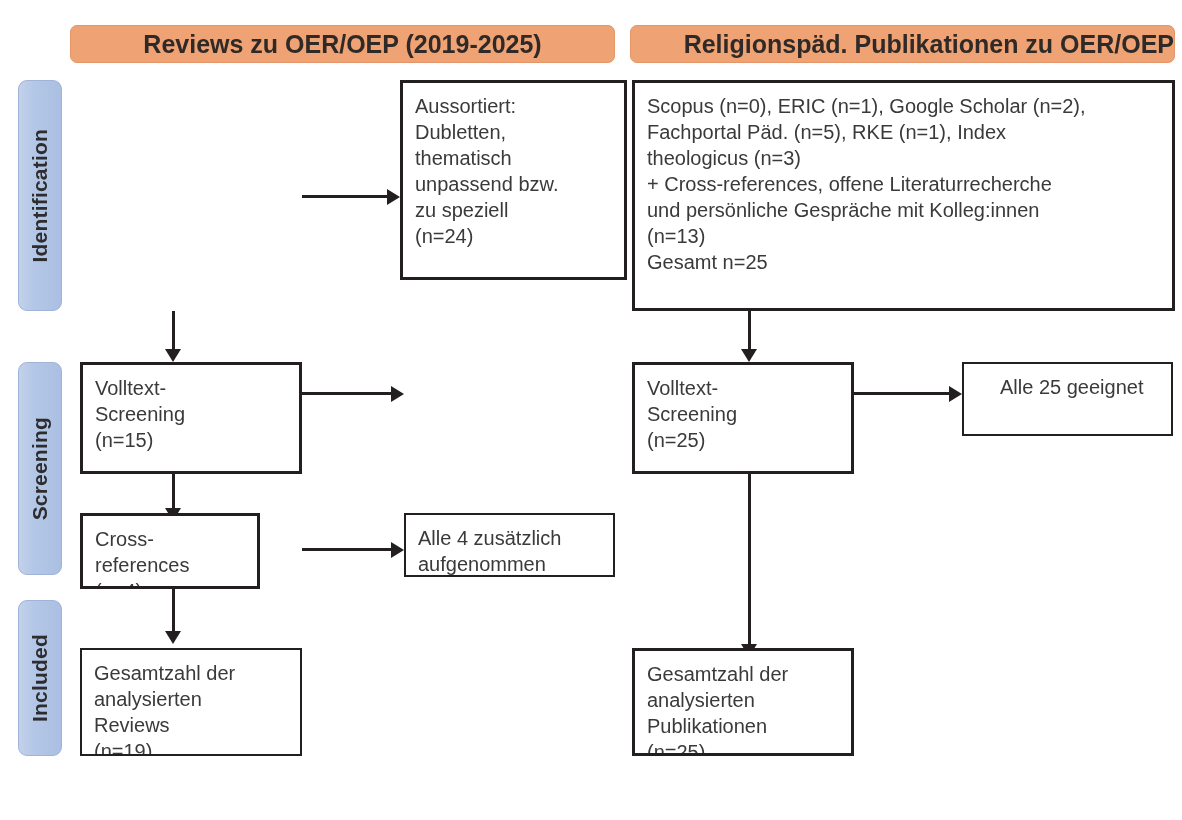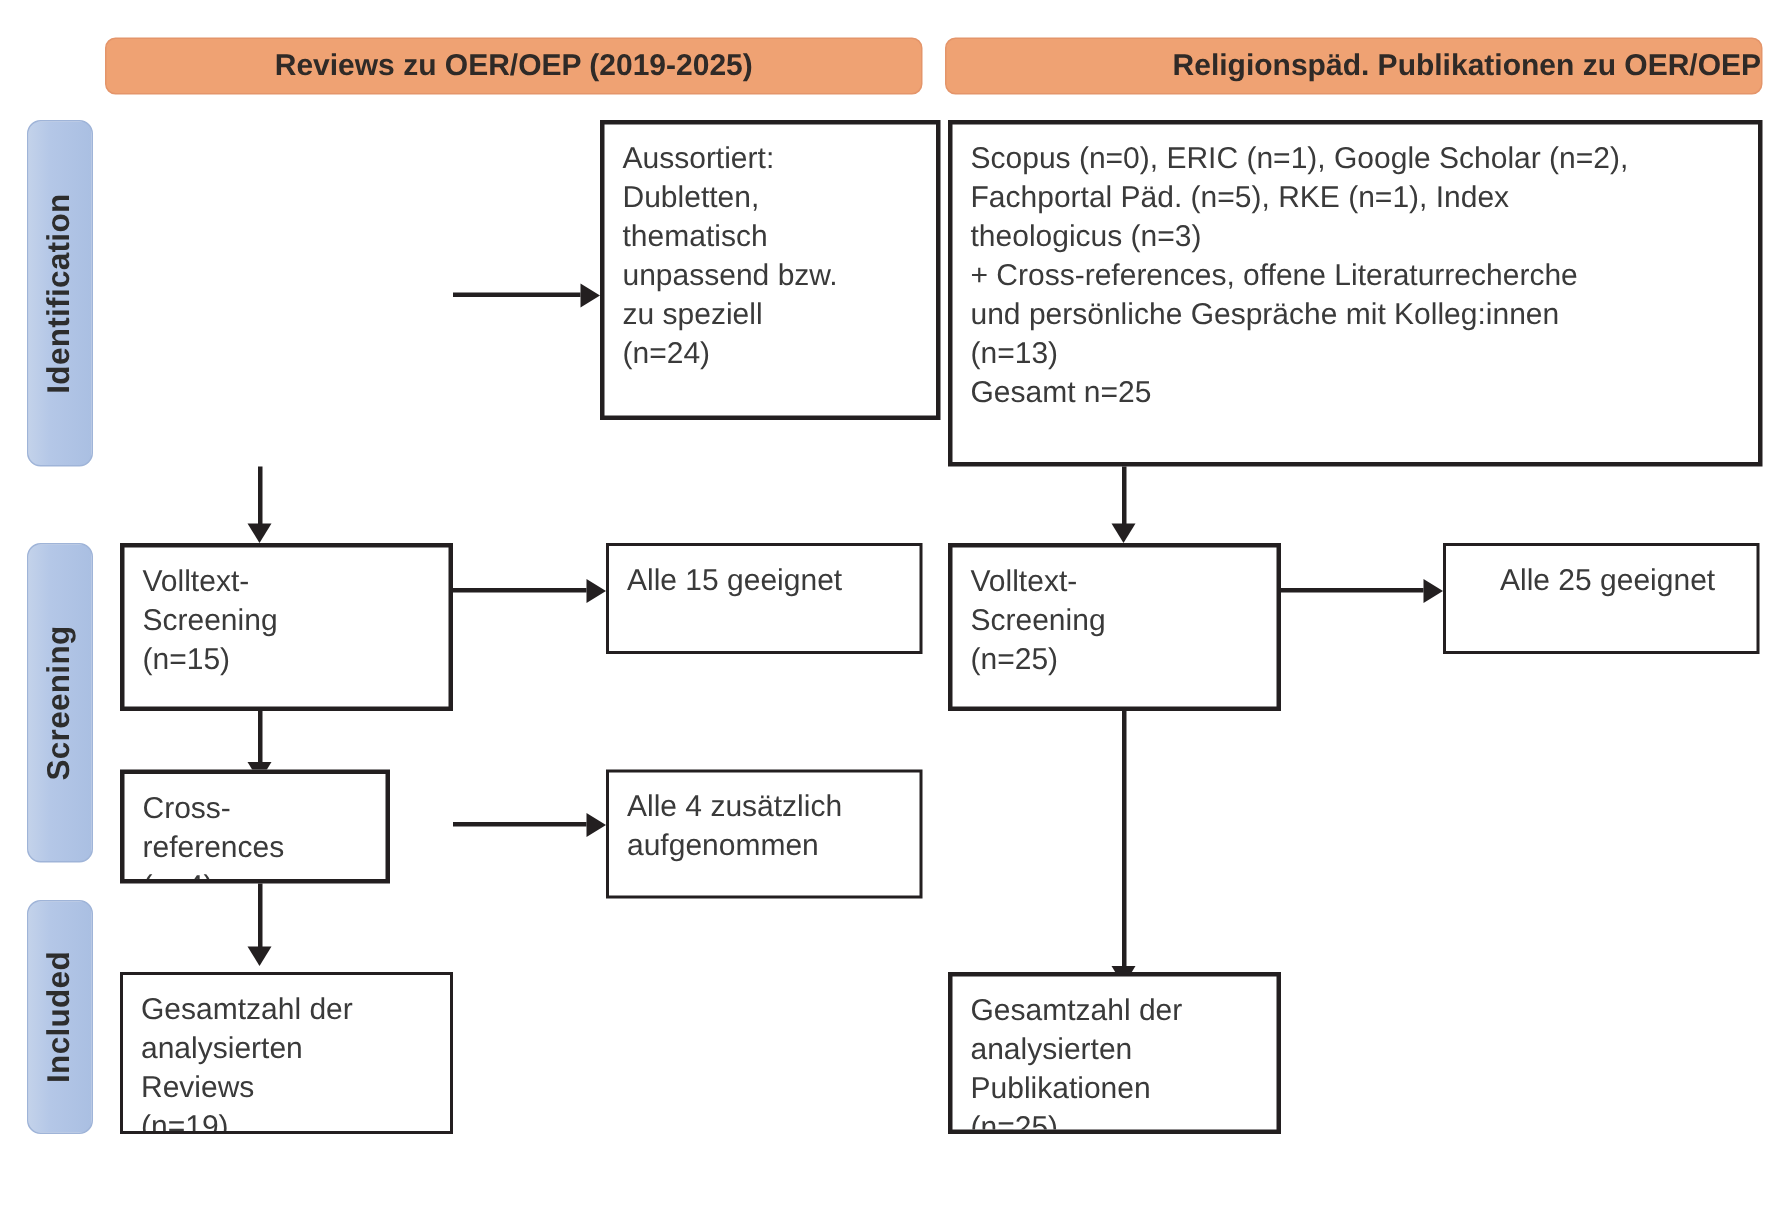--- a/index.html
+++ b/index.html
@@ -43,21 +43,21 @@
   .col-header {
     position: absolute;
     background: #efa273;
     border: 1px solid #e4956a;
     border-radius: 7px;
     box-sizing: border-box;
     display: flex;
     align-items: center;
     justify-content: center;
     font-weight: bold;
-    font-size: 20px;
+    font-size: 25px;
     color: #2f2a27;
     white-space: nowrap;
   }
 
   
   .fbox {
     position: absolute;
     background: #ffffff;
     border: 3px solid #231f20;
     box-sizing: border-box;
@@ -142,21 +142,20 @@
   <div class="vline" style="left:172px; top:311px; height:42px;"></div>
   <div class="arrow-down" style="left:165px; top:349px;"></div>
 
   <div class="vline" style="left:748px; top:311px; height:42px;"></div>
   <div class="arrow-down" style="left:741px; top:349px;"></div>
 
   <div class="fbox" style="left:80px; top:362px; width:222px; height:112px;">Volltext-
 Screening
 (n=15)</div>
 
-  <div class="fbox thin" style="left:404px; top:362px; width:211px; height:74px;">Alle 15 geeignet</div>
 
   <div class="fbox" style="left:632px; top:362px; width:222px; height:112px;">Volltext-
 Screening
 (n=25)</div>
 
   <div class="fbox thin" style="left:962px; top:362px; width:211px; height:74px;padding-left:36px;">Alle 25 geeignet</div>
 
   <div class="hline" style="left:302px; top:392px; width:89px;"></div>
   <div class="arrow-right" style="left:391px; top:386px;"></div>
 
@@ -165,21 +164,21 @@
 
   <div class="vline" style="left:172px; top:474px; height:38px;"></div>
   <div class="arrow-down" style="left:165px; top:508px;"></div>
 
   <div class="vline" style="left:748px; top:474px; height:174px;"></div>
   <div class="arrow-down" style="left:741px; top:644px;"></div>
 
   <div class="fbox" style="left:80px; top:513px; width:180px; height:76px;">Cross-references
 (n=4)</div>
 
-  <div class="fbox thin" style="left:404px; top:513px; width:211px; height:86px;">Alle 4 zusätzlich
+  <div class="fbox thin" style="left:404px; top:513px; width:211px; height:64px;">Alle 4 zusätzlich
 aufgenommen</div>
 
   <div class="hline" style="left:302px; top:548px; width:89px;"></div>
   <div class="arrow-right" style="left:391px; top:542px;"></div>
 
   <div class="vline" style="left:172px; top:589px; height:46px;"></div>
   <div class="arrow-down" style="left:165px; top:631px;"></div>
 
   <div class="fbox thin" style="left:80px; top:648px; width:222px; height:108px;">Gesamtzahl der
 analysierten

